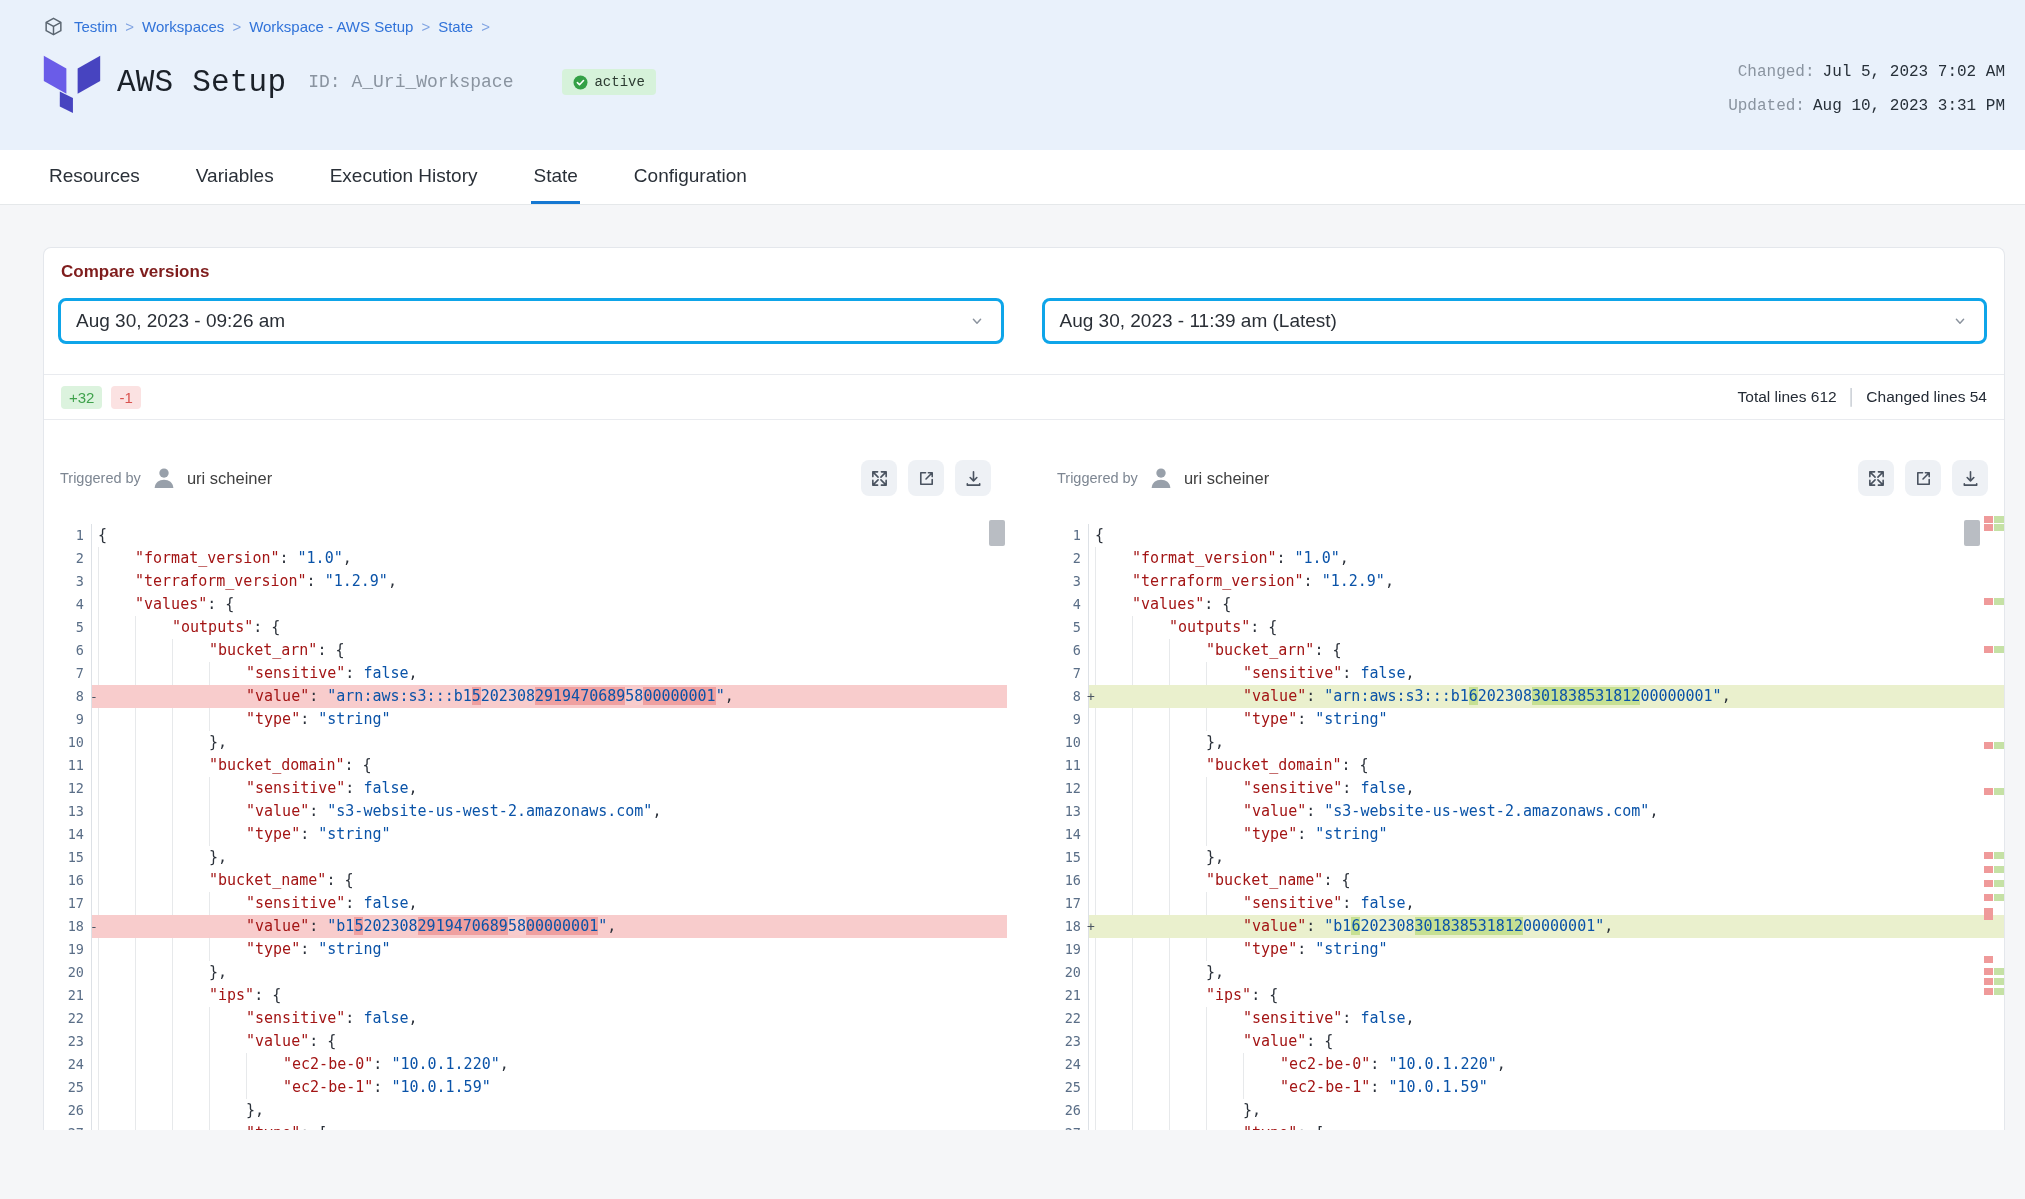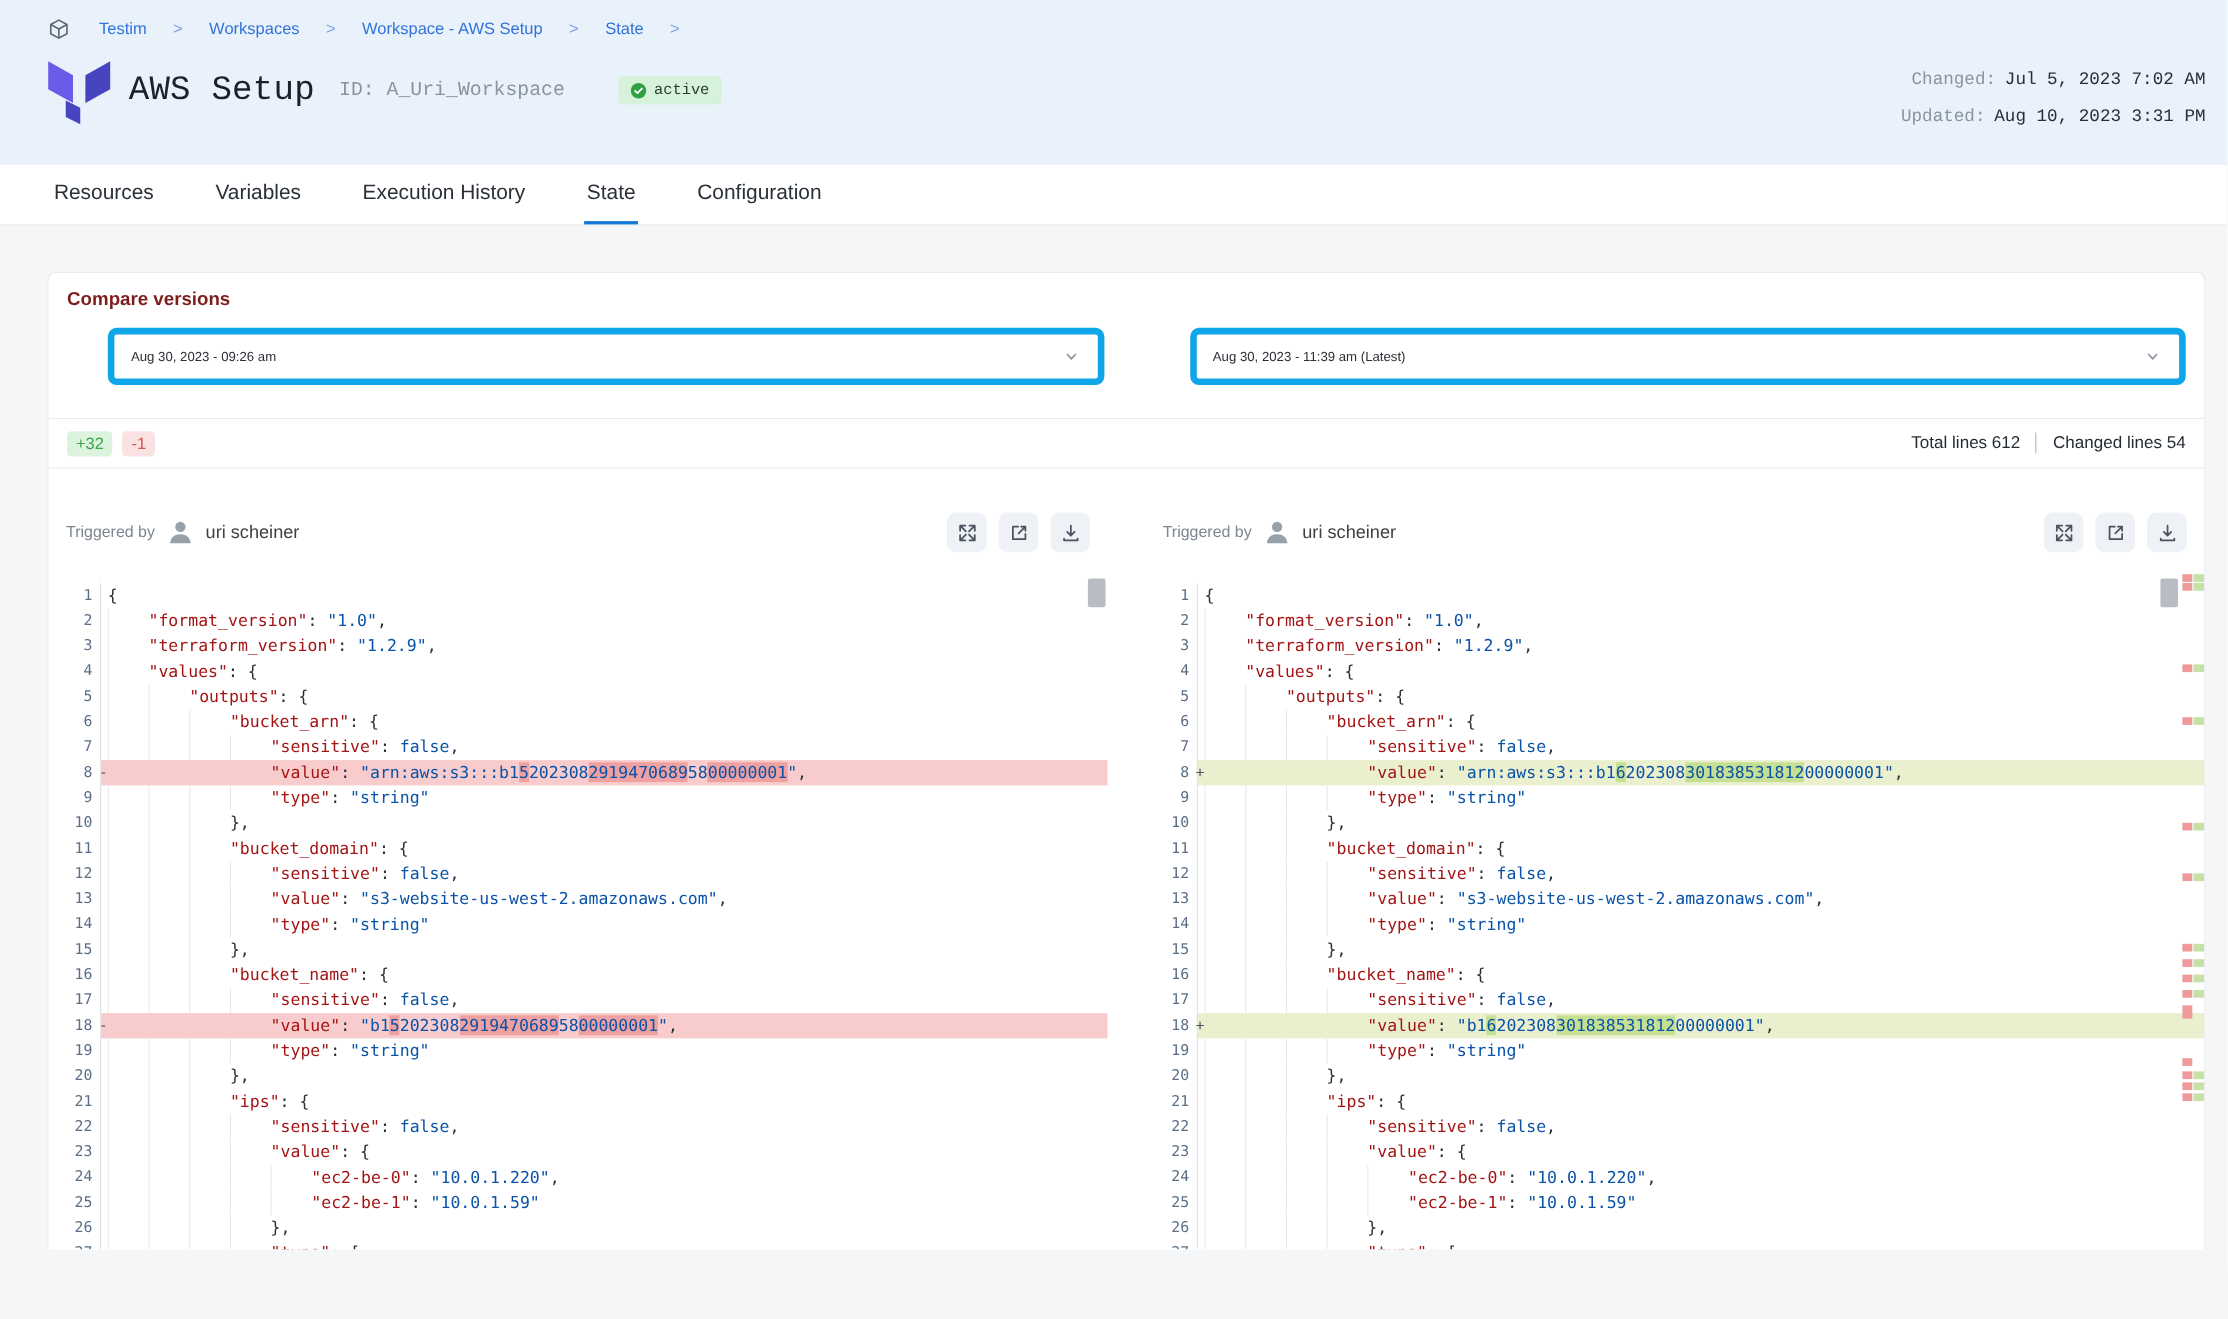--- a/index.html
+++ b/index.html
@@ -3,21 +3,21 @@
 <meta charset="utf-8">
 <style>
   html,body{margin:0;padding:0;}
   body{
     width:2025px;height:1199px;overflow:hidden;
     font-family:"Liberation Sans", sans-serif;
     background:#f5f6f8;color:#20262e;
   }
   
   .hero{background:#e9f1fb;height:150px;box-sizing:border-box;padding:16px 20px 0 43px;}
-  .crumbs{display:flex;align-items:center;gap:24px;font-size:15px;}
+  .crumbs{display:flex;align-items:center;gap:8px;font-size:15px;}
   .crumbs a{color:#3173d9;text-decoration:none;}
   .crumb-sep{color:#7fa3e2;font-size:15px;}
   .cube{margin-right:2px;display:flex;align-items:center;}
   .hero-row{display:flex;align-items:flex-start;justify-content:space-between;margin-top:14px;font-family:Liberation Mono, monospace;}
   .hero-left{display:flex;align-items:center;gap:16px;}
   .tf-logo{width:58px;height:62px;flex:0 0 auto;}
   .ws-title{font-size:31px;font-weight:500;color:#1b2129;margin:0 6px 0 0;letter-spacing:.2px;}
   .ws-id{font-size:18px;color:#8a94a0;margin-right:33px;}
   .badge-active{display:inline-flex;align-items:center;gap:6px;background:#d6f2da;border-radius:4px;
     padding:5px 11px;font-size:14px;color:#2c3b31;font-weight:500;}
@@ -33,22 +33,22 @@
   
   .content{padding:42px 20px 0 43px;}
   .card{background:#fff;border:1px solid #e4e7ec;border-radius:8px;box-sizing:border-box;}
   .file-card{height:58px;display:flex;align-items:center;padding:0 17px;margin-bottom:21px;font-size:16.5px;}
   .file-name{font-weight:700;color:#1d2530;}
   .vsep{width:1px;height:22px;background:#ccd2da;margin:0 15px;}
   .file-updated{color:#39424d;}
   .compare-card{padding-top:14px;overflow:hidden;border-bottom:none;border-bottom-left-radius:0;border-bottom-right-radius:0;}
   .compare-title{font-size:17px;font-weight:700;color:#7f1d1d;margin:0 0 16px 17px;}
   .selects{display:flex;gap:38px;margin:14px 17px 0 14px;}
-  .select{flex:1;height:40px;border:6px solid #0ea5e9;border-radius:8px;display:flex;align-items:center;
-    justify-content:space-between;padding:0 15px;font-size:12px;color:#2a2f36;background:#fff;cursor:pointer;margin-left:40px;}
+  .select{flex:1;height:40px;border:3px solid #0ea5e9;border-radius:8px;display:flex;align-items:center;
+    justify-content:space-between;padding:0 15px;font-size:19px;color:#2a2f36;background:#fff;cursor:pointer;}
   .stats-strip{margin-top:30px;border-top:1px solid #e9ebef;border-bottom:1px solid #e9ebef;height:44px;
     display:flex;align-items:center;padding:0 17px;}
   .chip{font-size:15px;font-weight:500;border-radius:4px;padding:3px 8px;margin-right:9px;}
   .chip.add{background:#dcf3de;color:#3fa24c;}
   .chip.del{background:#fbe2e2;color:#d9534f;}
   .totals{margin-left:auto;font-size:15.5px;color:#242b35;}
   .tsep{color:#b9c0c9;margin:0 10px;}
   
   .diff-grid{display:grid;grid-template-columns:1fr 1fr;column-gap:34px;}
   .pane-head{display:flex;align-items:center;padding:40px 16px 14px 16px;height:36px;box-sizing:content-box;}

